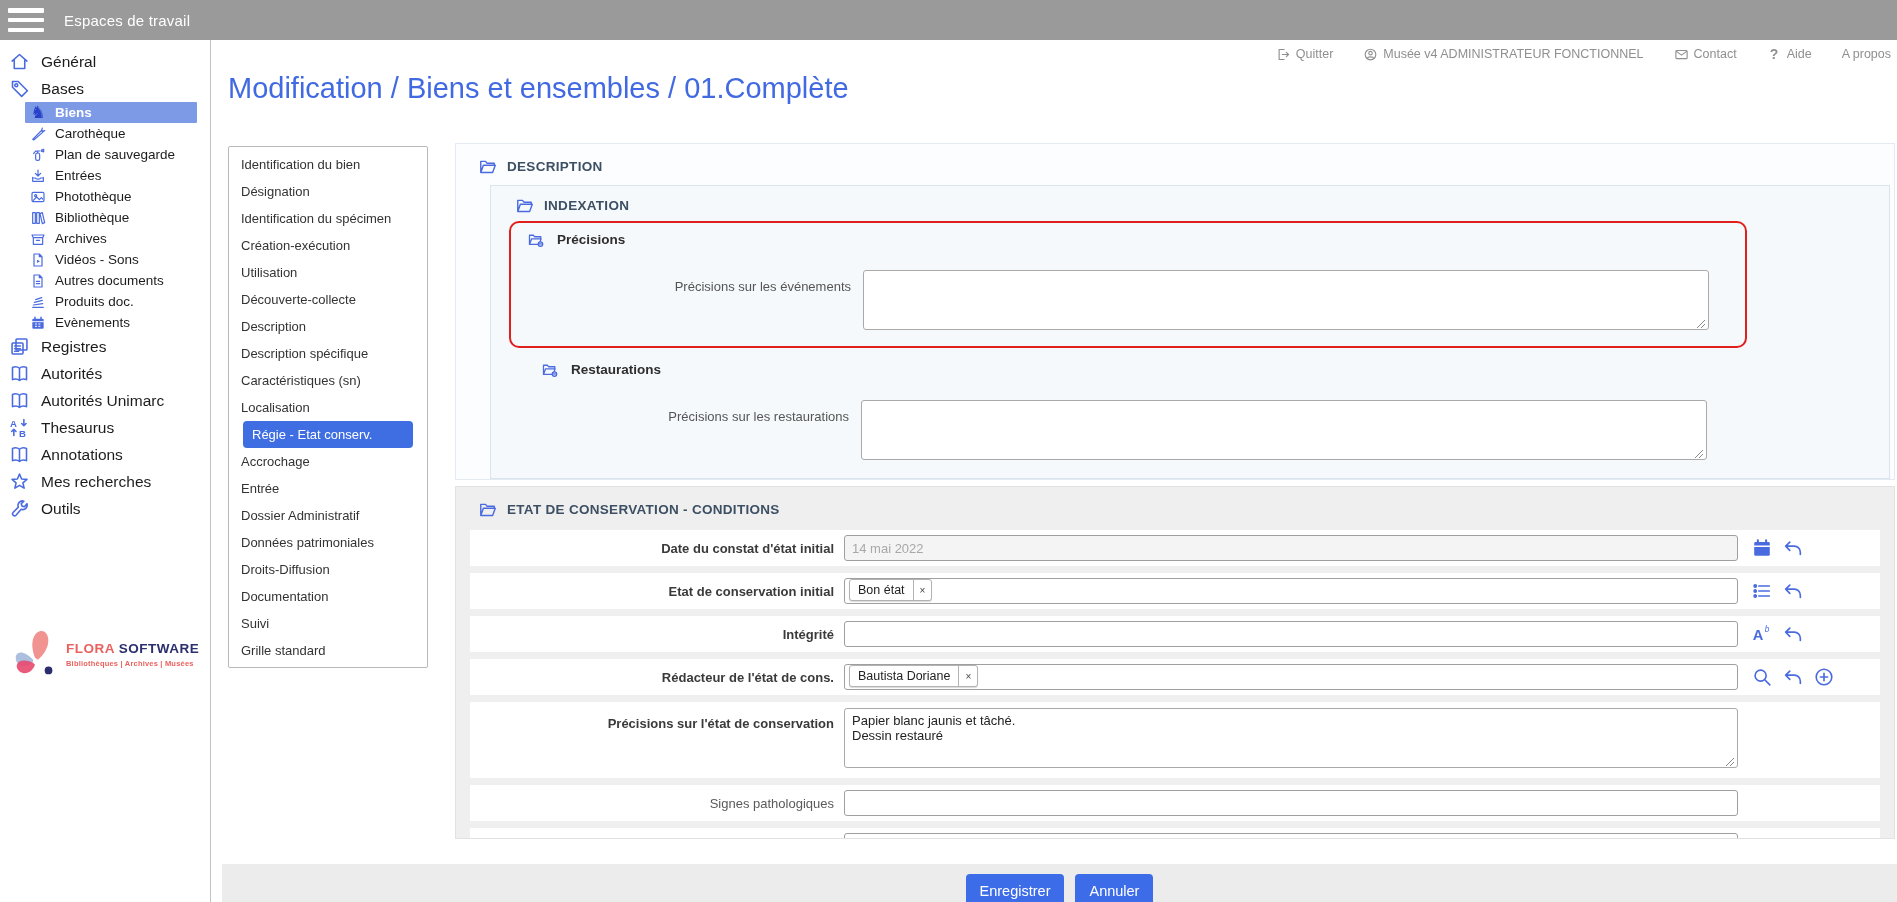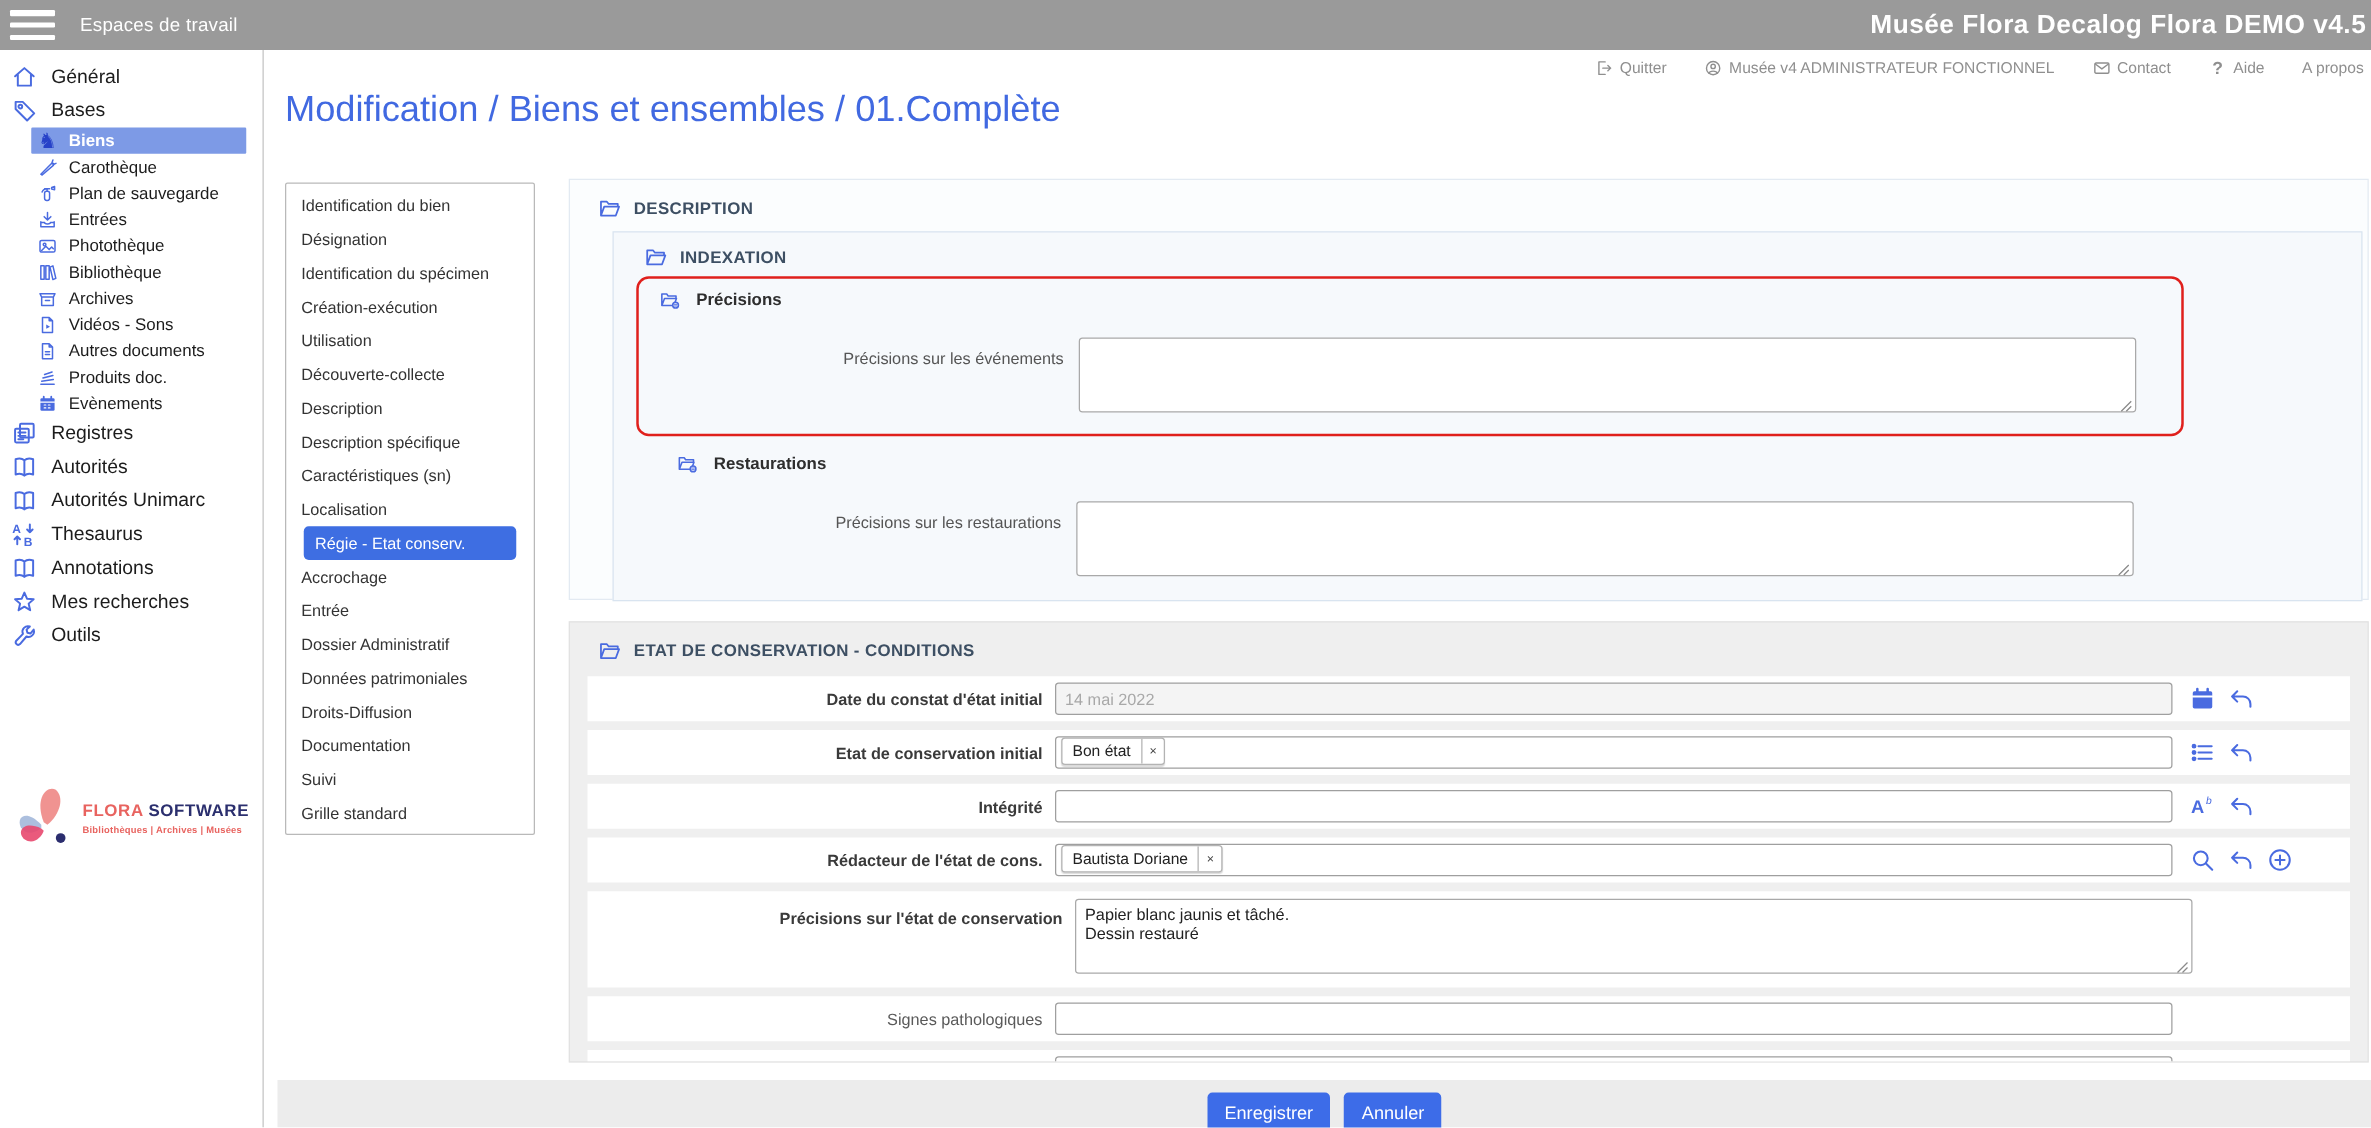--- a/index.html
+++ b/index.html
@@ -48,21 +48,21 @@
 
   
   #page-title{position:absolute;left:228px;top:72px;font-size:29px;color:var(--title-blue)}
 
   #formnav{position:absolute;left:228px;top:146px;width:200px;background:#fff;border:1px solid #b9b9b9;border-radius:2px;padding:4px 0 3px}
   .fn-item{font-size:13px;color:#333;padding:6px 12px;height:27px;cursor:pointer;white-space:nowrap;overflow:hidden}
   .fn-item.sel{background:var(--nav-selected-bg);color:#fff;border-radius:4px;margin:0 14px;padding:6px 9px}
 
   .panel{position:absolute;background:#fbfdfe;border:1px solid #e3eaf2}
   #panel-desc{left:455px;top:143px;width:1440px;height:337px}
-  #panel-etat{left:455px;top:497px;width:1440px;height:353px;background:#efefef;border:1px solid #e2e2e2;overflow:hidden}
+  #panel-etat{left:455px;top:486px;width:1440px;height:353px;background:#efefef;border:1px solid #e2e2e2;overflow:hidden}
 
   .sec-header{display:flex;align-items:center;gap:10px;padding:13px 10px 9px 22px}
   .sec-header .ic{width:19px;height:19px;color:var(--accent-blue)}
   .sec-title{font-size:13.5px;font-weight:bold;color:#3d4f63;letter-spacing:.3px}
 
   #indexation{margin:0 4px 0 34px;background:#f6f9fc;border:1px solid #d9e4f0;padding-bottom:14px}
   #indexation .sec-header{padding:10px 0 6px 24px}
   .group-header{display:flex;align-items:center;gap:13px;padding:3px 0 3px 16px}
   .group-header .ic{width:17px;height:17px;color:var(--accent-blue)}
   .group-title{font-size:13.5px;font-weight:bold;color:#2e2e2e}
@@ -73,21 +73,21 @@
   #restau-row .glabel{width:370px}
   #restaurations .group-header{margin-left:34px;margin-top:10px}
   .tawrap{position:relative;display:inline-block}
   textarea{width:846px;height:60px;border:1px solid #a9a9a9;border-radius:3px;background:#fff;
     font-family:"Liberation Sans",sans-serif;font-size:13px;padding:4px 7px;resize:none;color:#222}
   .rz{position:absolute;right:3px;bottom:5px;width:10px;height:10px}
   .rz path{stroke:#8a8a8a;stroke-width:1;fill:none}
 
   #etat-rows{display:flex;flex-direction:column;gap:7px;padding:0 14px;margin-top:2px}
   .frow{background:#fff;display:flex;align-items:center;min-height:36px}
-  .frow.ta{align-items:flex-start;padding:6px 16px}
+  .frow.ta{align-items:flex-start;padding:6px 0}
   .flabel{width:374px;padding-right:10px;text-align:right;font-size:13px;color:#5a5a5a;flex:none}
   .flabel.b{font-weight:bold;color:#3a3a3a}
   .frow.ta .flabel{padding-top:8px}
   .fctrl{width:894px;flex:none;position:relative}
   .fctrl input{width:100%;height:26px;border:1px solid #9f9f9f;border-radius:3px;font-size:13px;
     padding:0 7px;font-family:"Liberation Sans",sans-serif;color:#333;background:#fff}
   .fctrl input.dis{background:#f4f4f4;color:#a8a8a8}
   .fctrl textarea{width:100%;height:60px}
   .chipbox{height:26px;border:1px solid #9f9f9f;border-radius:3px;background:#fff;display:flex;align-items:flex-start;padding:0 4px}
   .chip{display:inline-flex;align-items:stretch;border:1px solid #b3b3b3;border-radius:3px;overflow:hidden;
@@ -111,21 +111,20 @@
 </head>
 <body>
 
 <div id="topbar">
   <div class="hamburger">
       <span></span>
       <span></span>
       <span></span>
     </div>
   <div class="ws-label">Espaces de travail</div>
-  <div class="app-title">Musée Flora Decalog Flora DEMO v4.5</div>
 </div>
 
 <div id="utilbar">
     <div class="util-item">
       <span class="ic">
         <svg viewBox="0 0 24 24">
           <path d="M13 4H5v16h8M10 12h10m-3.5-3.5L20 12l-3.5 3.5"></path>
         </svg>
       </span>
       <span>Quitter</span>

